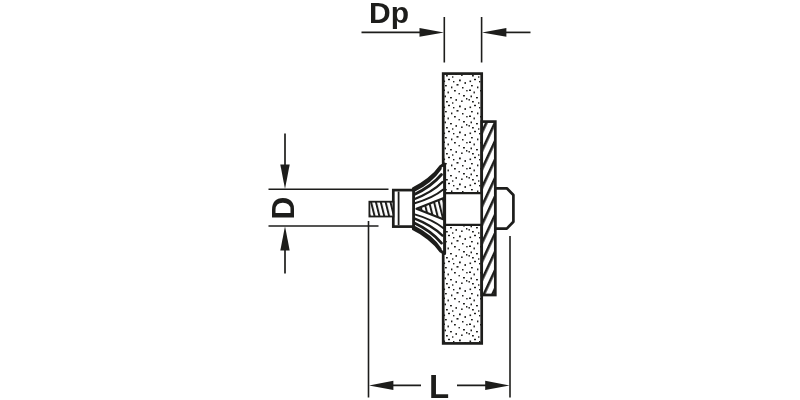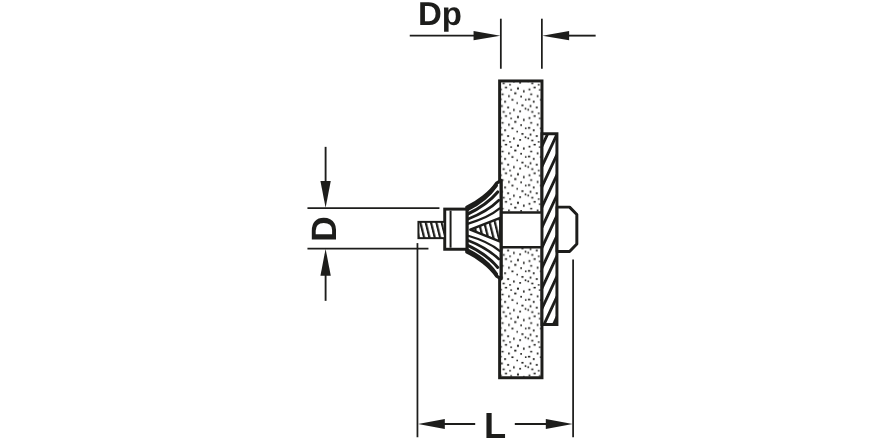--- a/index.html
+++ b/index.html
@@ -1,20 +1,19 @@
 <!DOCTYPE html>
 <html style="--ink: #1d1d1b; --paper: #ffffff;"><head>
 <meta charset="utf-8">
 <style>
   html,body{margin:0;padding:0;background:#fff;}
   .stage{
     position:relative;width:688px;height:400px;overflow:hidden;
     background:var(--paper,#fff);
     font-family:"Liberation Sans", sans-serif;
-    margin-left:11px;
   }
   svg{display:block;}
   .ink-fill{fill:var(--ink,#1d1d1b);}
   .ink-stroke{stroke:var(--ink,#1d1d1b);}
   .outline{fill:#ffffff;stroke:var(--ink,#1d1d1b);}
   .dimline{stroke:var(--ink,#1d1d1b);stroke-width:1.7;fill:none;}
   .extline{stroke:var(--ink,#1d1d1b);stroke-width:1.6;fill:none;}
   .band{stroke:var(--ink,#1d1d1b);fill:none;stroke-linecap:round;}
   text.dim{
     font-family:"Liberation Sans", sans-serif;

